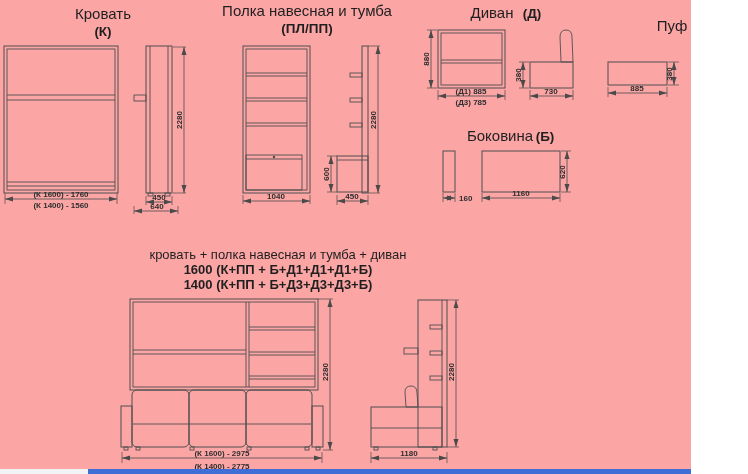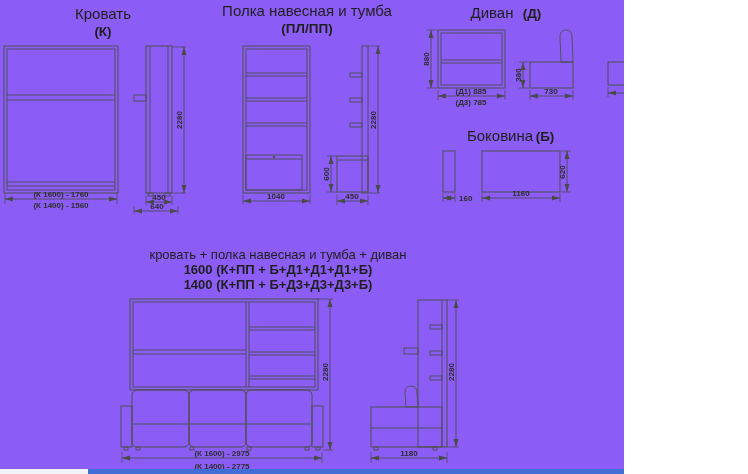--- a/index.html
+++ b/index.html
@@ -1,16 +1,16 @@
 <!DOCTYPE html>
 <html><head>
 <meta charset="utf-8">
 <style>
   html,body{margin:0;padding:0;background:#ffffff;}
-  #stage{position:relative;width:624px;height:474px;background:#8b5cf6;overflow:hidden;
+  #stage{position:relative;width:691px;height:474px;background:#fca5a5;overflow:hidden;
          font-family:"Liberation Sans",sans-serif;}
   svg{position:absolute;left:0;top:0;}
   .ln{stroke:#4f4f4f;stroke-width:1;fill:none;}
   .ln2{stroke:#4f4f4f;stroke-width:.9;fill:none;}
   .fillshape{fill:#4a4a4a;}
   .dim{stroke:#4a4a4a;stroke-width:.8;fill:none;marker-start:url(#ah);marker-end:url(#ah);}
   .ext{stroke:#4a4a4a;stroke-width:.7;fill:none;}
   text{fill:#1f1f1f;}
   .t-main{font-size:15px;}
   .t-code{font-size:13.5px;font-weight:bold;}

